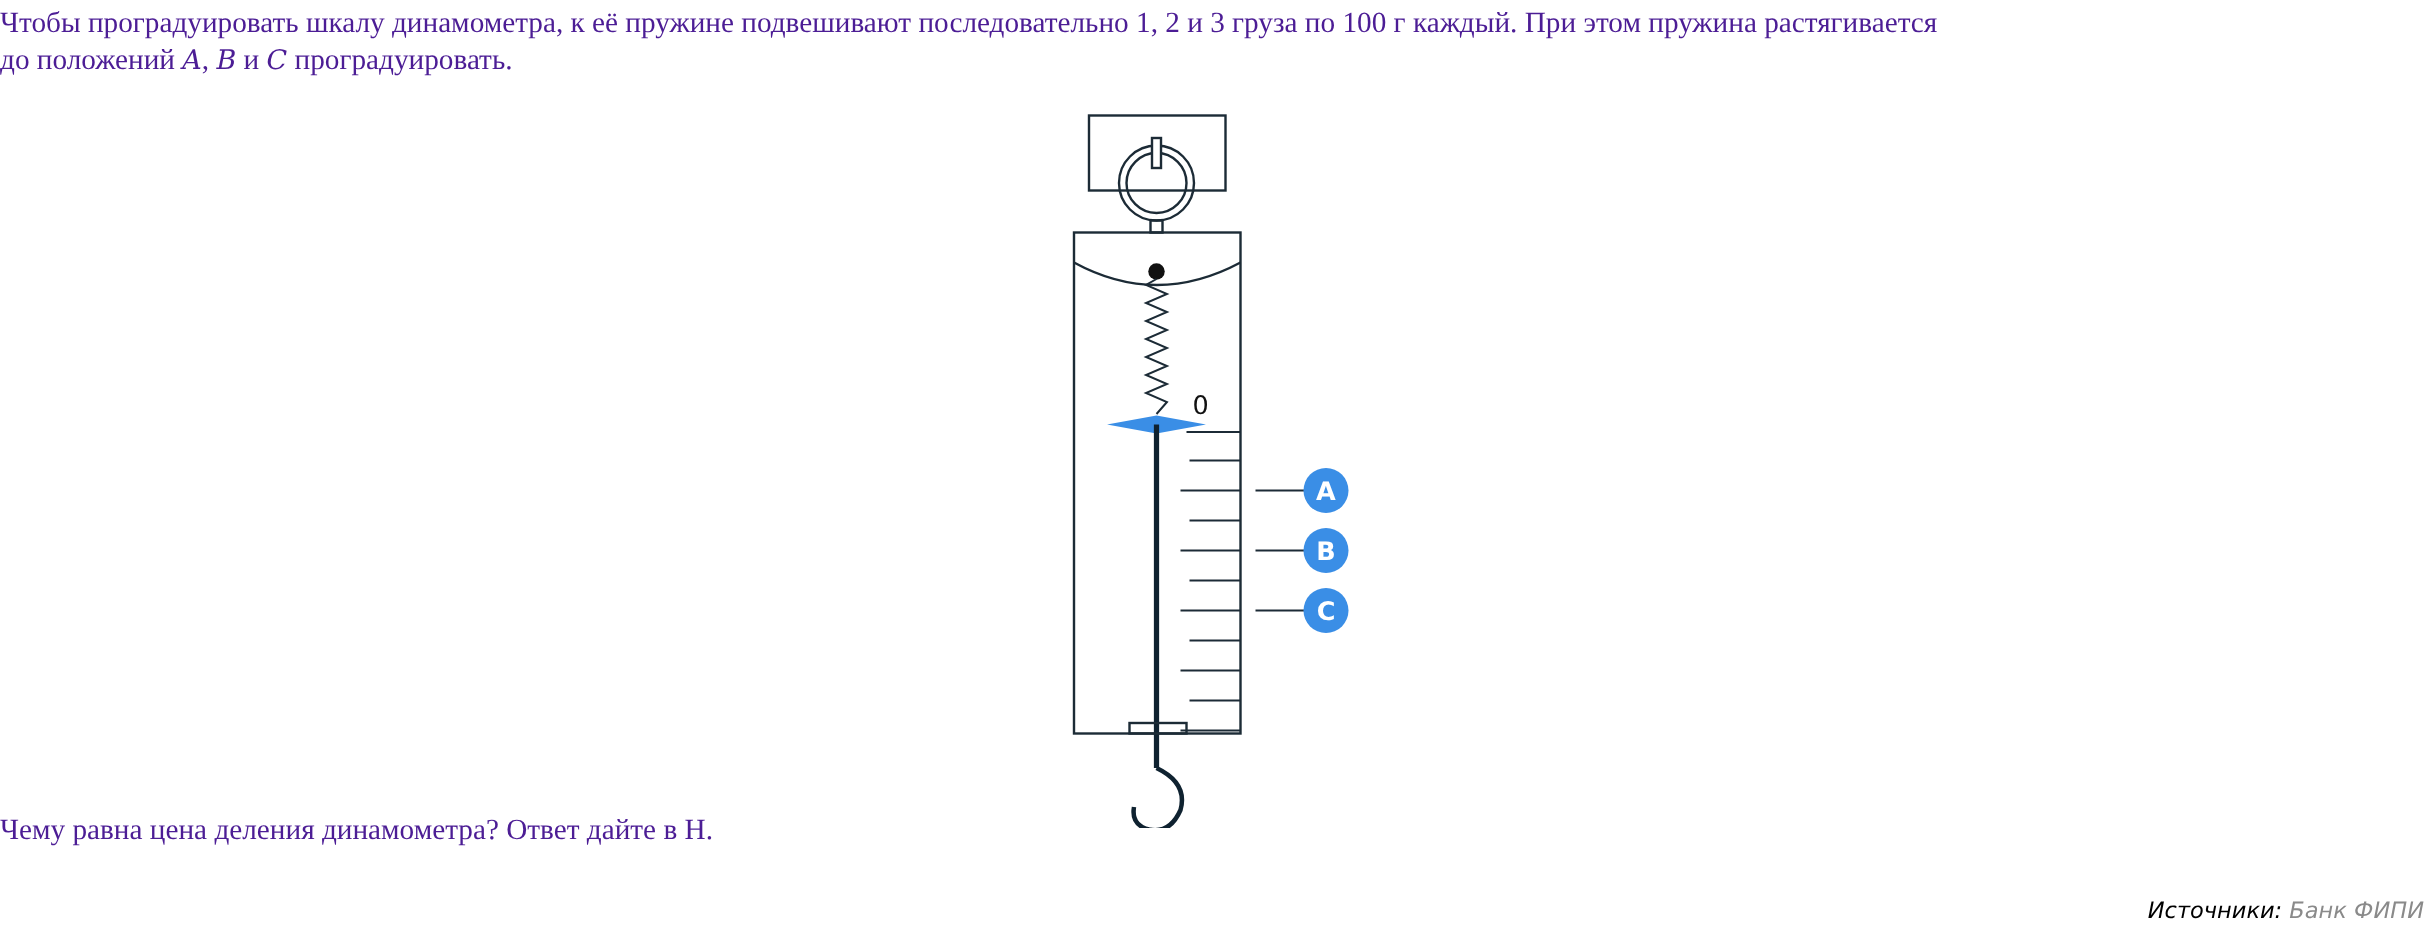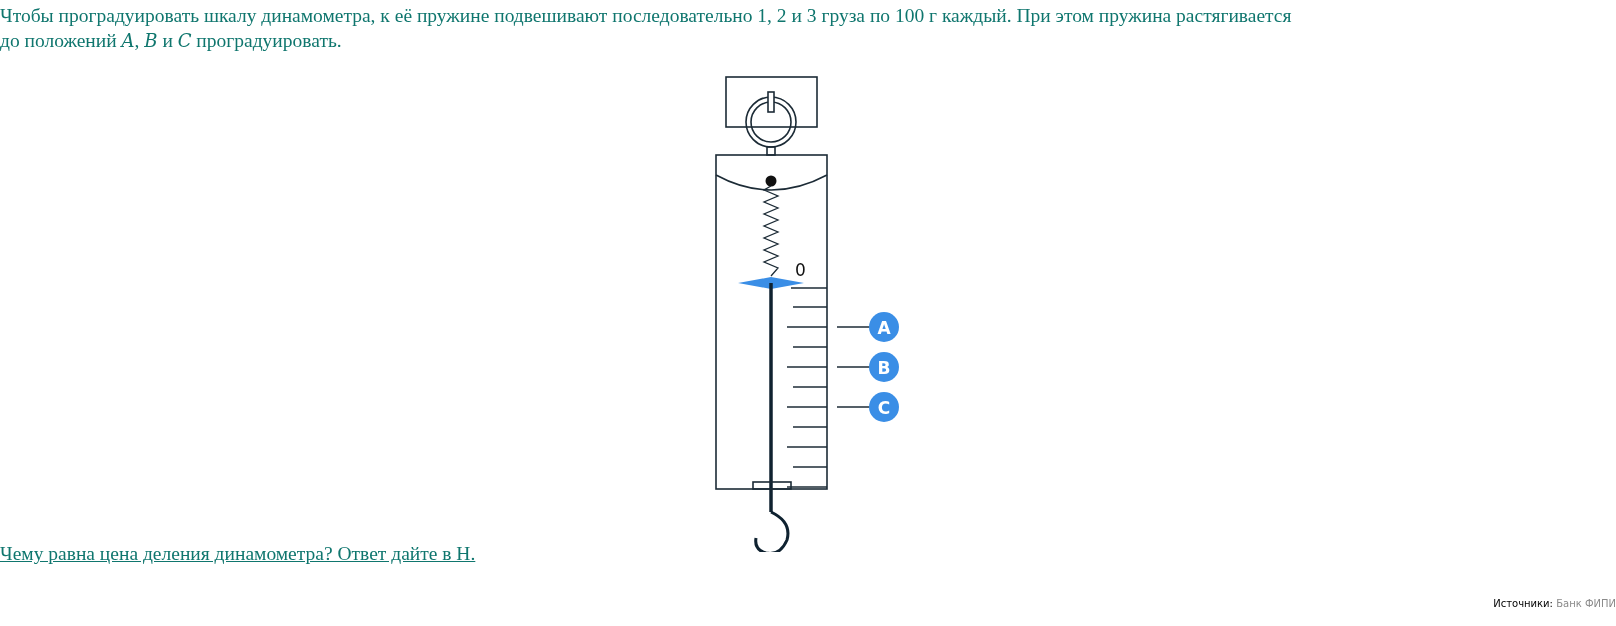--- a/index.html
+++ b/index.html
@@ -1,30 +1,30 @@
 <!DOCTYPE html>
 <html><head>
   <meta charset="utf-8">
   <style>
     html, body { margin: 0; padding: 0; background: #ffffff; }
     body { width: 1616px; height: 626px; position: relative; overflow: hidden; }
     .para {
       position: absolute; left: 0;
       font-family: "Liberation Serif", "DejaVu Serif", serif;
-      font-size: 19.5px; line-height: 25px; color: #0f766e;
+      font-size: 19.5px; line-height: 25px; color: #4c1d95;
       white-space: nowrap;
     }
     #p1 { top: 3px; }
     #p2 { top: 28px; }
     .mvar { font-style: italic; font-family: "DejaVu Serif", serif; font-size: 18px; }
-    #question { top: 541px; text-decoration: underline; }
+    #question { top: 541px; }
     #figure { position: absolute; left: 700px; top: 72px; width: 240px; height: 480px; }
     #source {
       position: absolute; right: 0; top: 598px;
-      font-family: "DejaVu Sans", sans-serif; font-size: 10px; 
+      font-family: "DejaVu Sans", sans-serif; font-size: 15px; font-style: italic;
       color: #000; white-space: nowrap;
     }
     #source .src-link { color: #8a8a8a; }
   </style>
 </head>
 <body>
 
 <div class="para" id="p1">Чтобы проградуировать шкалу динамометра, к её пружине подвешивают последовательно 1, 2 и 3 груза по 100 г каждый. При этом пружина растягивается</div>
 <div class="para" id="p2"><span>до положений </span><span class="mvar">A</span><span>, </span><span class="mvar">B</span><span> и </span><span class="mvar">C</span><span> проградуировать.</span></div>
 

